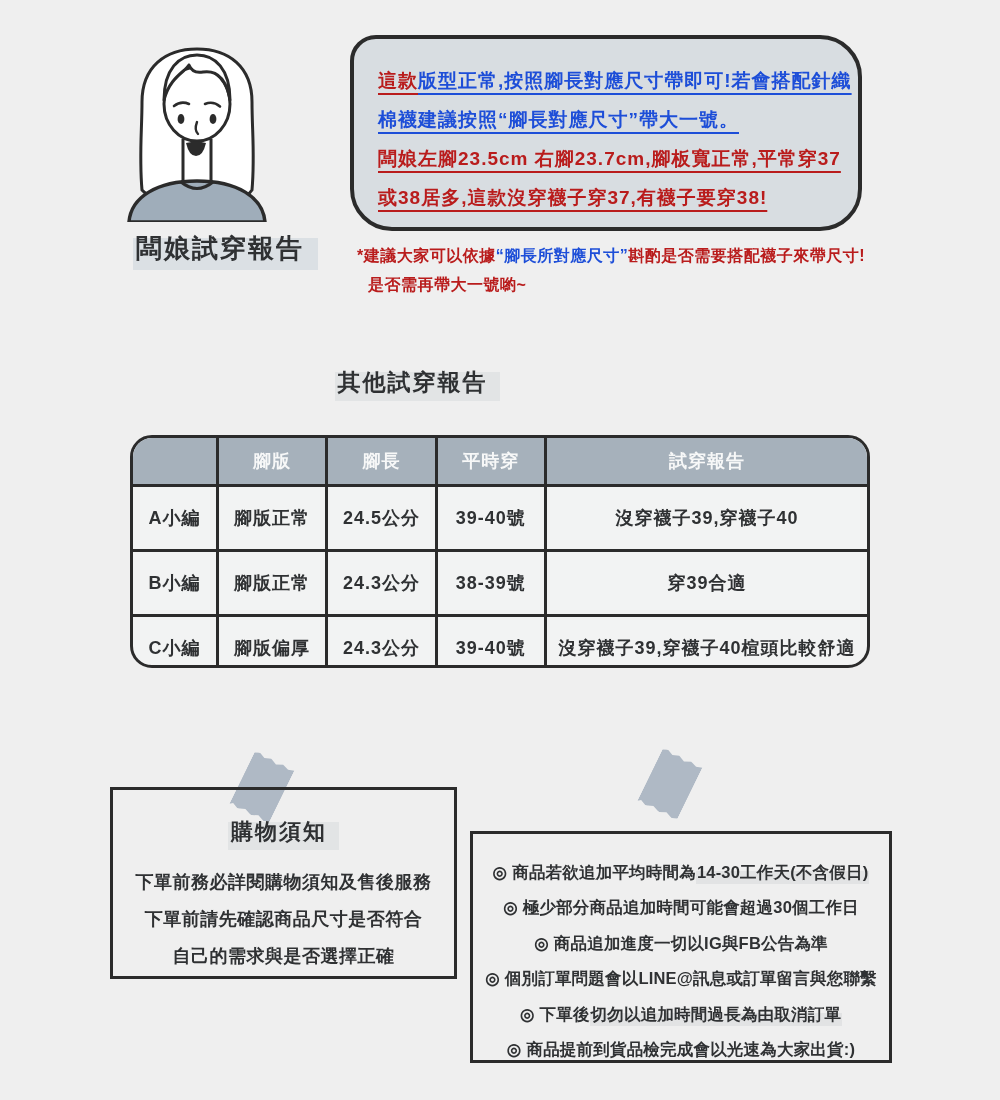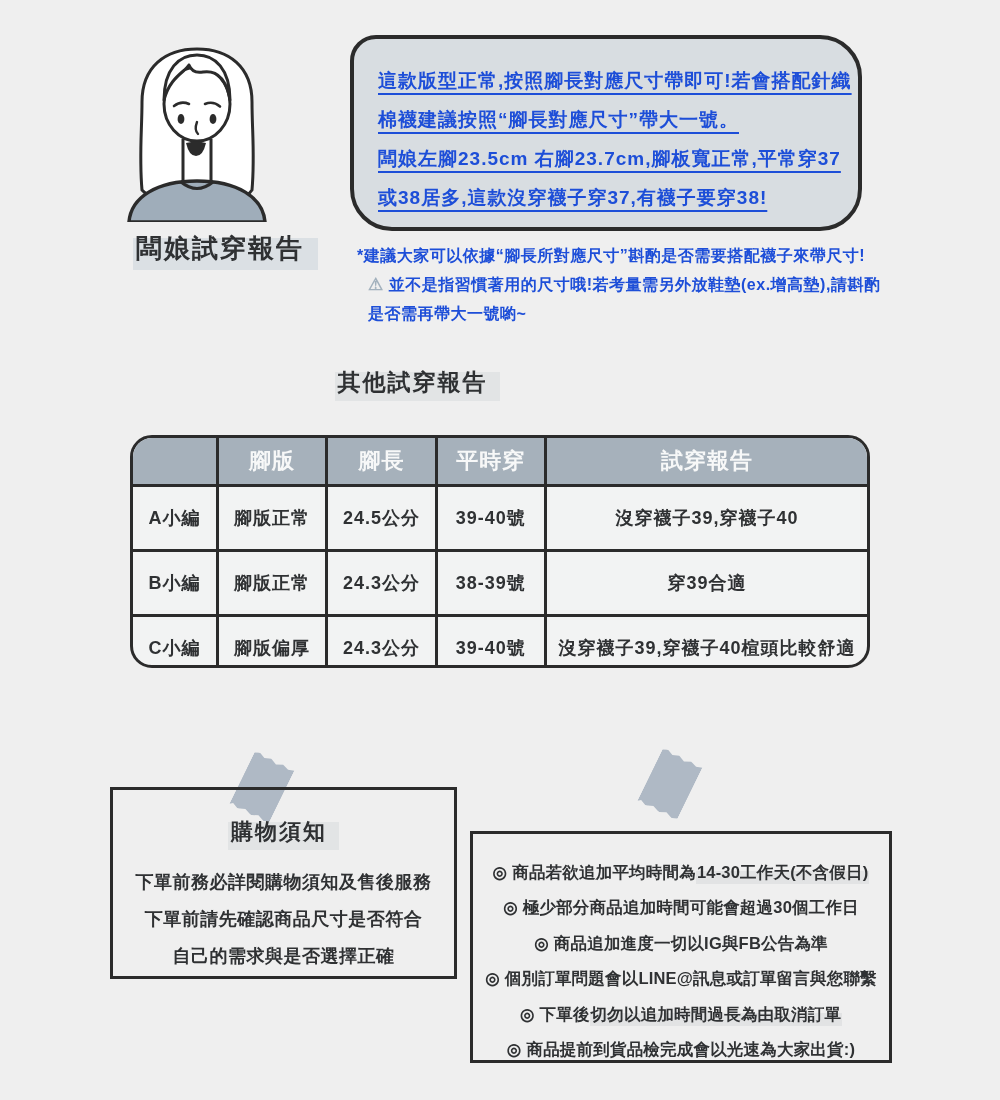--- a/index.html
+++ b/index.html
@@ -30,21 +30,21 @@
     background:#d8dde1; border:4px solid #2b2b2b;
     border-radius:26px 42px 42px 42px;
     box-sizing:border-box; padding:22px 20px 0 24px;
   }
   .bubble .ln {
     font-size:19px; font-weight:bold; line-height:39px;
     letter-spacing:1px; white-space:nowrap;
   }
   .u { text-decoration:underline; text-underline-offset:6px; text-decoration-thickness:1.5px; }
   .lt { color:#1d4ed8; }
-  .dk { color:#1d4ed8; }
+  .dk { color:#b91c1c; }
 
   
   .note {
     left:357px; top:241px; width:540px;
     font-size:16px; font-weight:bold; line-height:29px;
     letter-spacing:0.5px;
   }
   .note .row { white-space:nowrap; }
   .note .ind { padding-left:11px; }
   .warn { color:#a2b1bd; font-size:17px; }
@@ -63,21 +63,21 @@
   .table-wrap {
     left:130px; top:435px; width:740px; height:233px;
     border:3px solid #2b2b2b; border-radius:22px;
     overflow:hidden; background:#f2f3f3; box-sizing:border-box;
   }
   table { width:100%; height:100%; border-collapse:collapse; table-layout:fixed; }
   th, td {
     border:3px solid #2b2b2b; text-align:center; vertical-align:middle;
     font-weight:bold; letter-spacing:1px; white-space:nowrap; overflow:visible;
   }
-  thead th { background:#a6b1bb; color:#f7f8f8; font-size:22px; height:44px;margin-left:40px; }
+  thead th { background:#a6b1bb; color:#f7f8f8; font-size:18px; height:44px;margin-left:40px; }
   tbody td { font-size:18px; color:#2f3133; height:60px; }
   
   tr > *:first-child { border-left:none; }
   tr > *:last-child  { border-right:none; }
   thead tr th { border-top:none; }
   tbody tr:last-child td { border-bottom:none; }
 
   
   .box {
     border:3.5px solid #2b2b2b; box-sizing:border-box;
@@ -157,24 +157,20 @@
       <span class="u dk">闆娘左腳23.5cm 右腳23.7cm,腳板寬正常,平常穿37</span>
     </div>
     <div class="ln">
       <span class="u dk">或38居多,這款沒穿襪子穿37,有襪子要穿38!</span>
     </div>
   </div>
 
   <div class="abs note">
     <div class="row">
       <span class="dk">*建議大家可以依據</span><span class="lt">“腳長所對應尺寸”</span><span class="dk">斟酌是否需要搭配襪子來帶尺寸!</span>
-    </div>
-    <div class="row ind">
-      <span class="warn">⚠</span>
-      <span class="lt">並不是指習慣著用的尺寸哦!</span><span class="dk">若考量需另外放鞋墊(ex.增高墊),請斟酌</span>
     </div>
     <div class="row ind">
       <span class="dk">是否需再帶大一號喲~</span>
     </div>
   </div>
 
   <div class="abs others-heading">
     <span class="hl-gray">其他試穿報告</span>
   </div>
 

